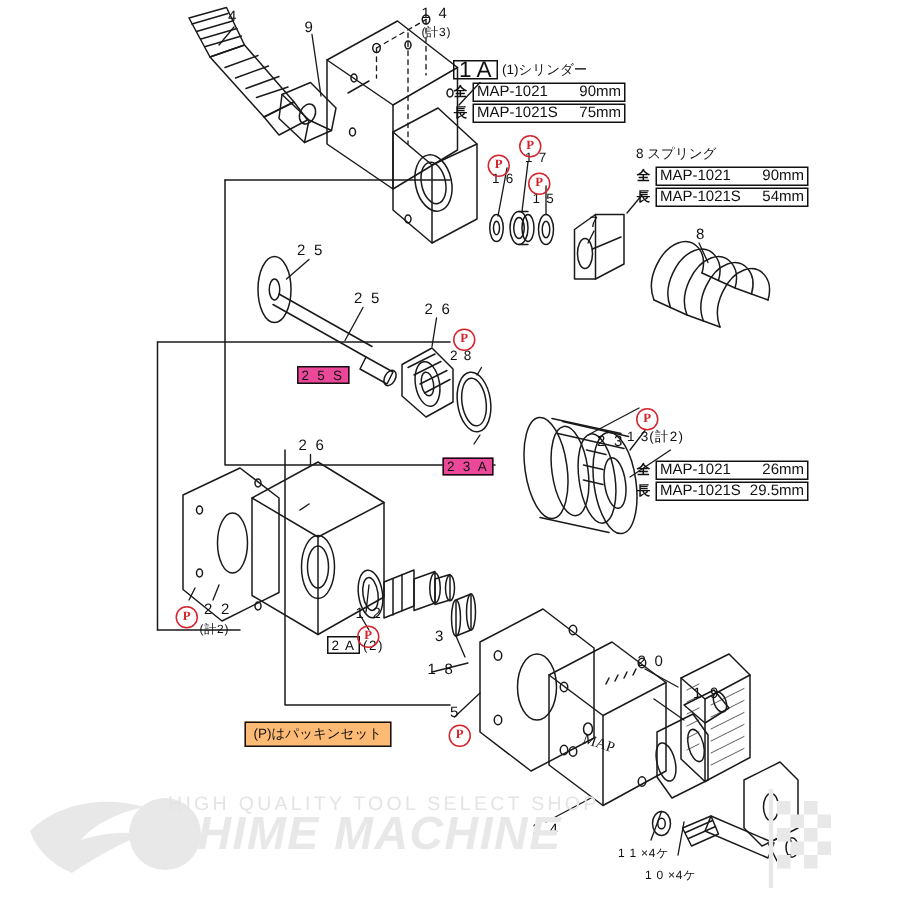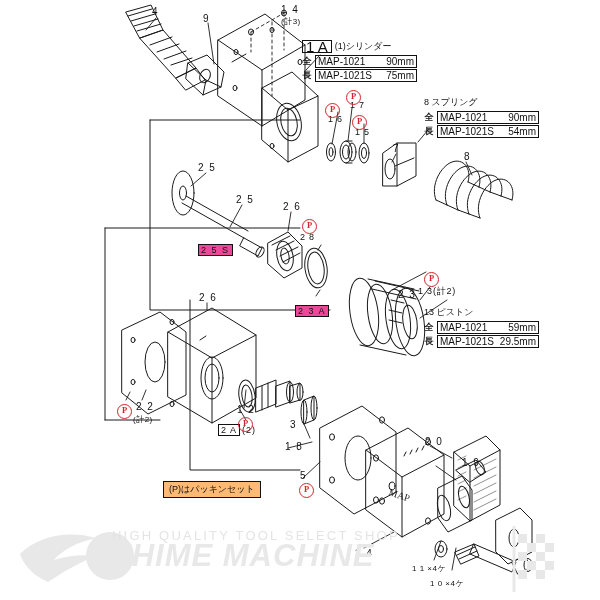--- a/index.html
+++ b/index.html
@@ -468,28 +468,25 @@
     <div class="spec-row">
       <span class="spec-kanji">長</span>
       <span class="spec-val">
         <span>MAP-1021S</span>
         <span class="unit"><span>54</span><span>mm</span></span>
       </span>
     </div>
   </div>
 
   <div class="spec-box" style="left:424px; top:306px;">
-    <div class="spec-title">
-      <span>13 ピストン</span>
-    </div>
     <div class="spec-row">
       <span class="spec-kanji">全</span>
       <span class="spec-val">
         <span>MAP-1021</span>
-        <span class="unit"><span>59</span><span>mm</span></span>
+        <span class="unit"><span>26</span><span>mm</span></span>
       </span>
     </div>
     <div class="spec-row">
       <span class="spec-kanji">長</span>
       <span class="spec-val">
         <span>MAP-1021S</span>
         <span class="unit"><span>29.5</span><span>mm</span></span>
       </span>
     </div>
   </div>

